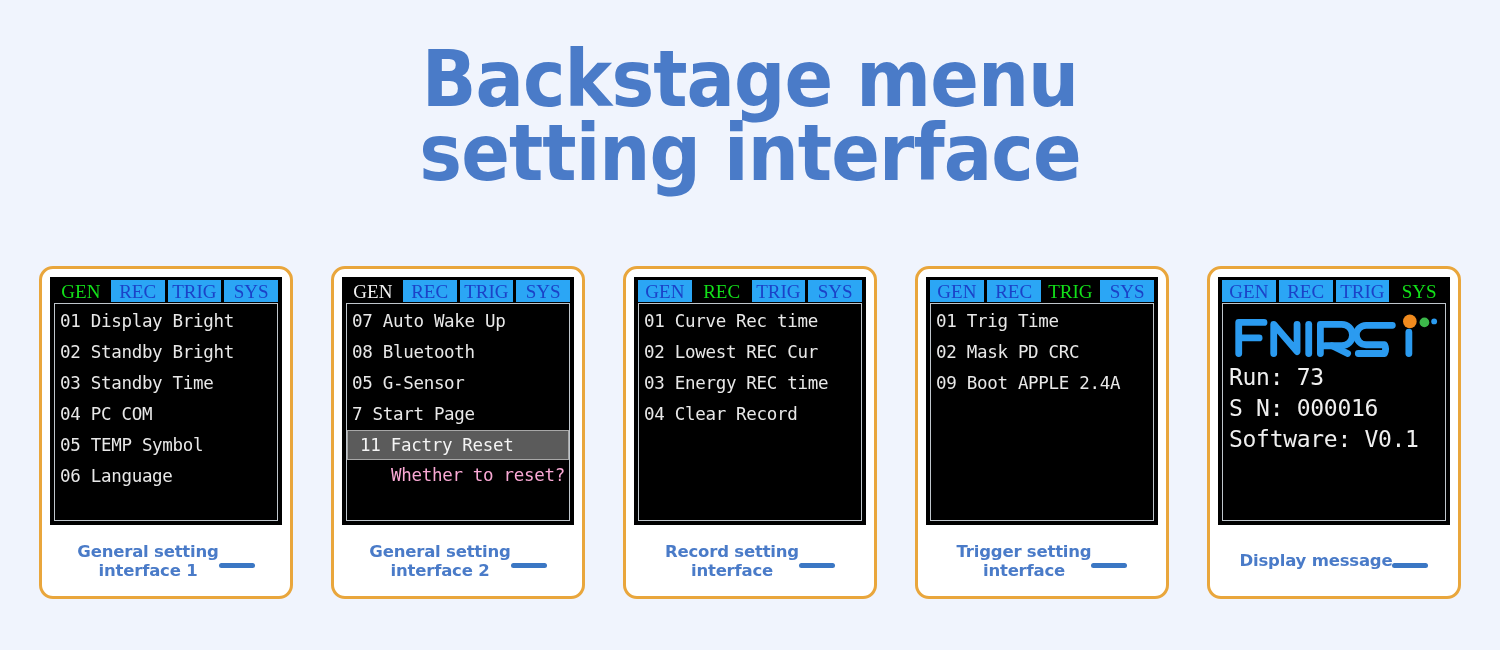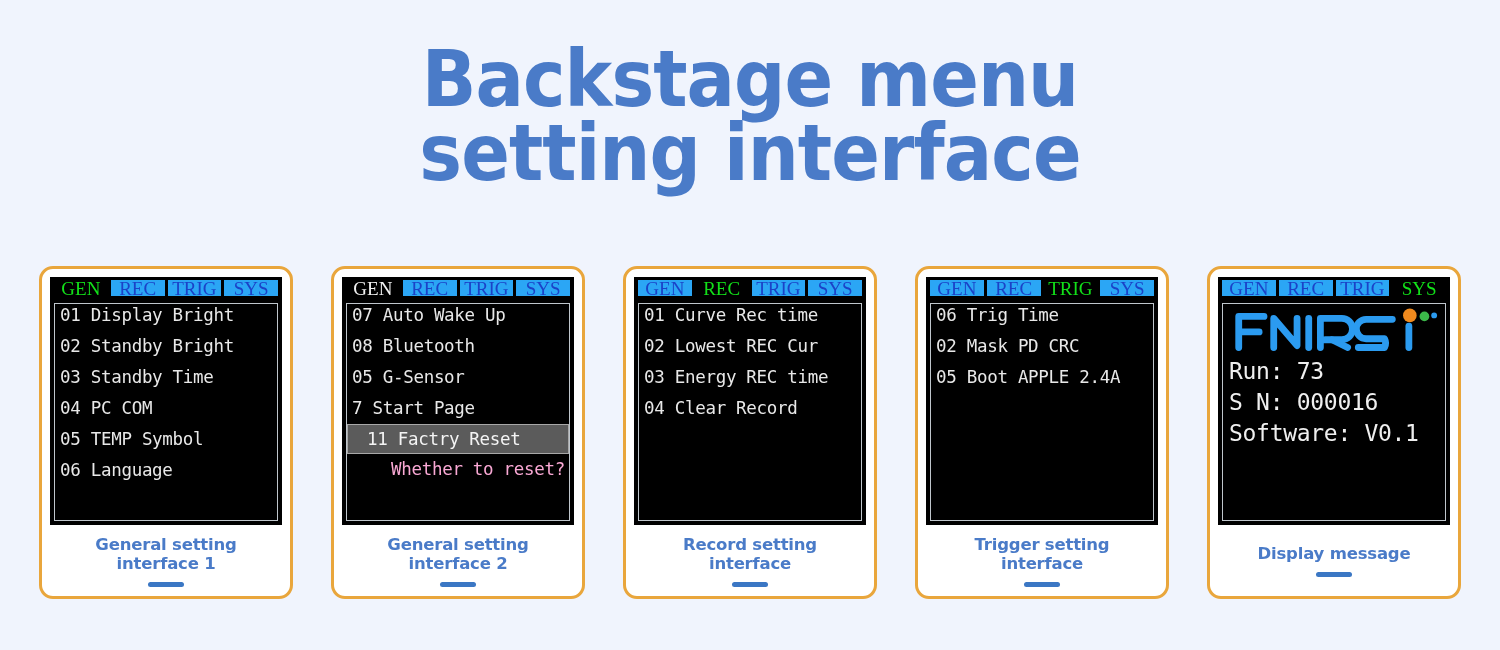--- a/index.html
+++ b/index.html
@@ -79,21 +79,21 @@
     bottom: 3px;
     border: 1px solid #bfc6cc;
     box-sizing: border-box;
   }
 
   
   .tabs {
     position: relative;
     z-index: 2;
     display: flex;
-    height: 18px;
+    height: 24px;
     gap: 3px;
     padding: 2px 3px 0 3px;
     box-sizing: border-box;
   }
   .tab {
     flex: 1;
     display: flex;
     align-items: center;
     justify-content: center;
     font-family: "Liberation Serif", serif;
@@ -126,21 +126,21 @@
     line-height: 31px;
     white-space: nowrap;
     letter-spacing: -0.3px;
   }
   .menu-row.highlight {
     background: #5b5b5b;
     border: 1px solid #a8a8a8;
     color: #f4f4f4;
     margin-left: -5px;
     margin-right: -2px;
-    padding-left: 19px;
+    padding-left: 12px;
     line-height: 28px;
     box-sizing: border-box;
   }
   .menu-row.dim {
     color: #f9a8d4;
     text-align: right;
     padding-right: 2px;
   }
 
   
@@ -162,21 +162,21 @@
     font-size: 23px;
     line-height: 31px;
     white-space: nowrap;
     letter-spacing: -0.3px;
   }
 
   
   .caption {
     flex: 1;
     display: flex;
-    flex-direction: column;
+    flex-direction: row;
     align-items: center;
     justify-content: center;
   }
   .caption-text {
     color: #4a7bc8;
     font-weight: bold;
     font-size: 16.5px;
     line-height: 19px;
     text-align: center;
     font-family: "DejaVu Sans", sans-serif;
@@ -284,23 +284,23 @@
     <div class="card">
       <div class="screen">
         <div class="screen-inner"></div>
         <div class="tabs">
           <div class="tab">GEN</div>
           <div class="tab">REC</div>
           <div class="tab active-green">TRIG</div>
           <div class="tab">SYS</div>
         </div>
         <div class="menu">
-          <div class="menu-row">06 Trig Time</div>
+          <div class="menu-row">01 Trig Time</div>
           <div class="menu-row">02 Mask PD CRC</div>
-          <div class="menu-row">05 Boot APPLE 2.4A</div>
+          <div class="menu-row">09 Boot APPLE 2.4A</div>
         </div>
       </div>
       <div class="caption">
         <div class="caption-text">
           <span>Trigger setting</span><br>
           <span>interface</span>
         </div>
         <div class="caption-bar"></div>
       </div>
     </div>

